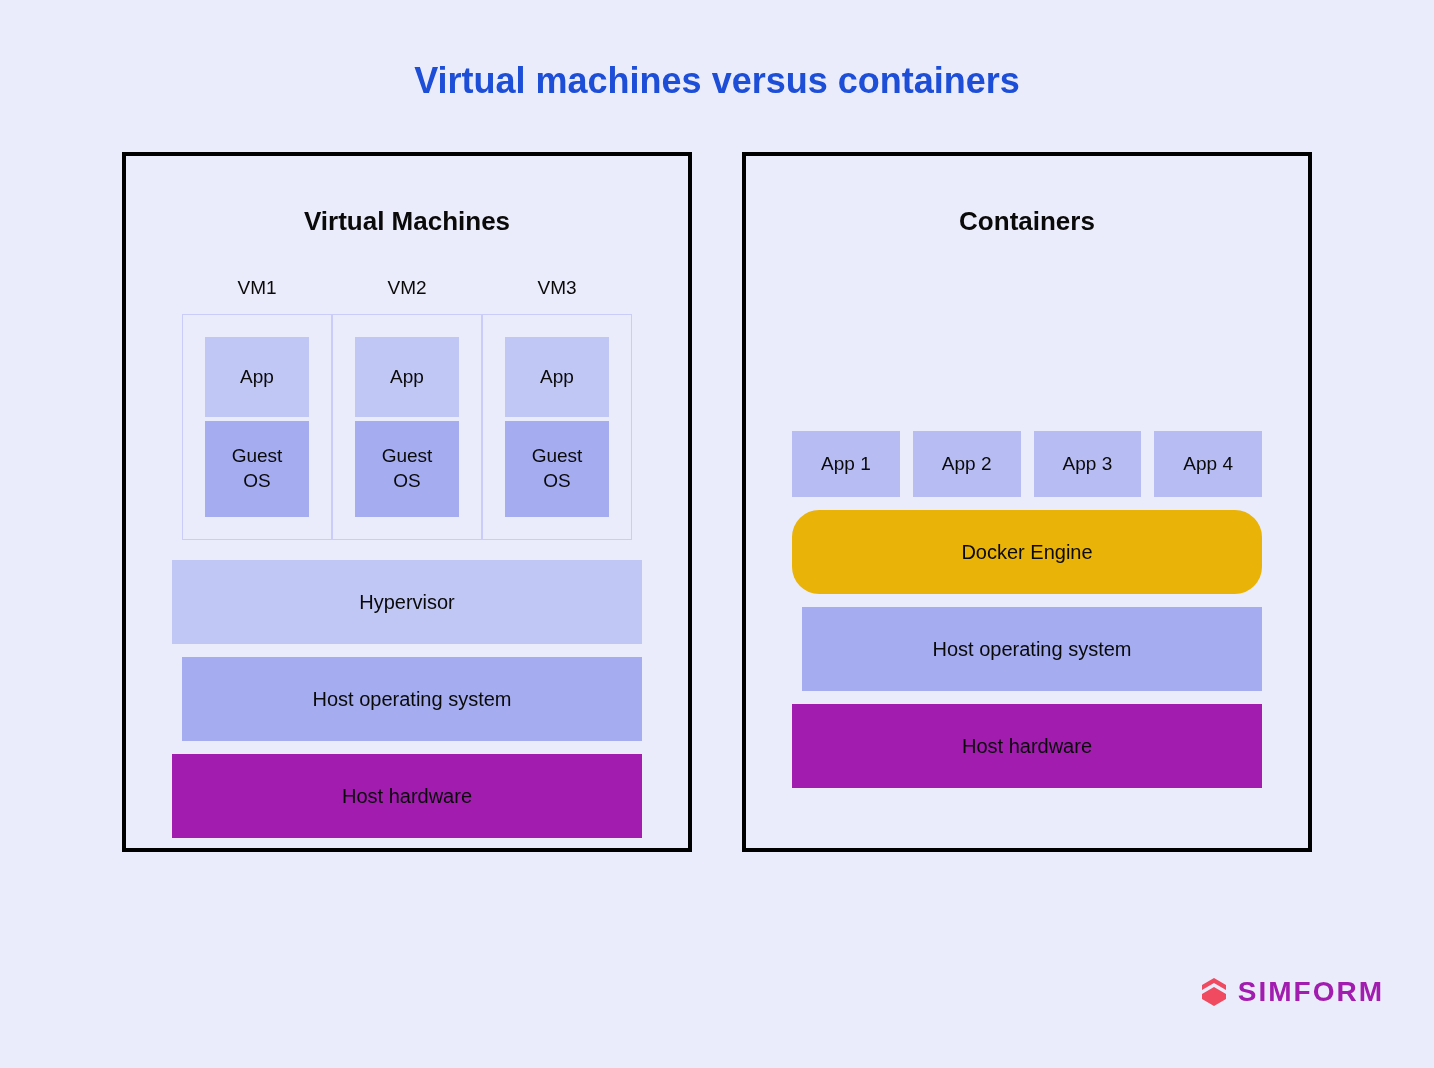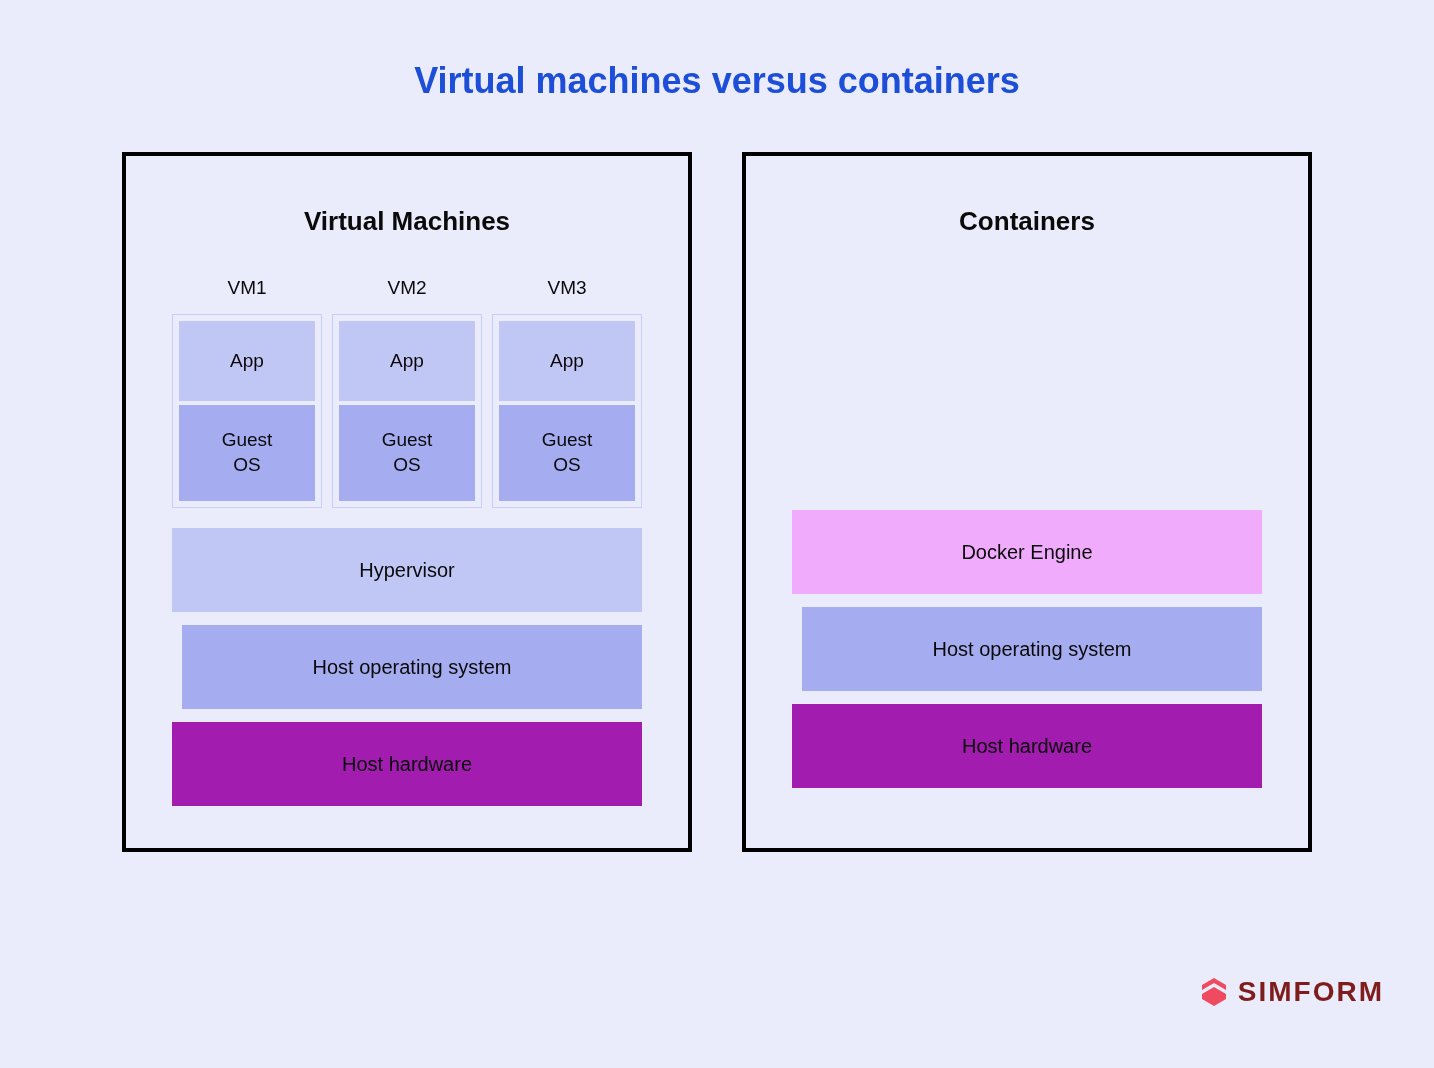--- a/index.html
+++ b/index.html
@@ -33,38 +33,37 @@
       height: 700px;
     }
     .panel-title {
       font-size: 26px;
       font-weight: 700;
       color: #0a0a0a;
       margin-bottom: 40px;
     }
     .vm-row {
       display: flex;
-      gap: 10px;
       margin-bottom: 20px;
       align-items: flex-end;
     }
     .vm-col {
       display: flex;
       flex-direction: column;
       align-items: center;
       width: 150px;
     }
     .vm-label {
       font-size: 19px;
       color: #0a0a0a;
       margin-bottom: 15px;
     }
     .vm-unit {
       border: 1px solid #c9cdf7;
-      padding: 6px;
+      padding: 22px;
       width: 100%;
     }
     .app-box {
       background: #c1c7f5;
       height: 80px;
       display: flex;
       align-items: center;
       justify-content: center;
       font-size: 19px;
       color: #0a0a0a;
@@ -92,21 +91,21 @@
     }
     .layer {
       height: 84px;
       display: flex;
       align-items: center;
       justify-content: center;
       font-size: 20px;
       color: #0a0a0a;
     }
     .hypervisor { background: #c1c7f5; }
-    .docker { background: #f0abfc; }
+    .docker { background: #eab308; border-radius: 27px; }
     .hostos { background: #a5adf0; margin-left: 10px; }
     .hosthw { background: #a21caf; }
     .spacer-top { flex: 1; }
     .container-apps {
       display: flex;
       gap: 13px;
       width: 470px;
       margin-bottom: 13px;
     }
     .capp {
@@ -119,21 +118,21 @@
       font-size: 19px;
       color: #0a0a0a;
     }
     .logo {
       position: absolute;
       bottom: 60px;
       right: 50px;
       display: flex;
       align-items: center;
       gap: 8px;
-      color: #7f1d1d;
+      color: #a21caf;
       font-size: 28px;
       font-weight: 700;
       letter-spacing: 2px;
     }
     .logo-icon {
       width: 32px;
       height: 32px;
     }
   </style>
 </head>
@@ -180,20 +179,26 @@
     <div class="stack">
       <div class="layer hypervisor">Hypervisor</div>
       <div class="layer hostos">Host operating system</div>
       <div class="layer hosthw">Host hardware</div>
     </div>
   </div>
 
   <div class="panel">
     <div class="panel-title">Containers</div>
     <div class="spacer-top"></div>
+    <div class="container-apps">
+      <div class="capp">App 1</div>
+      <div class="capp">App 2</div>
+      <div class="capp">App 3</div>
+      <div class="capp">App 4</div>
+    </div>
     <div class="stack">
       <div class="layer docker">Docker Engine</div>
       <div class="layer hostos">Host operating system</div>
       <div class="layer hosthw">Host hardware</div>
     </div>
   </div>
 
 </div>
 
 <div class="logo">

